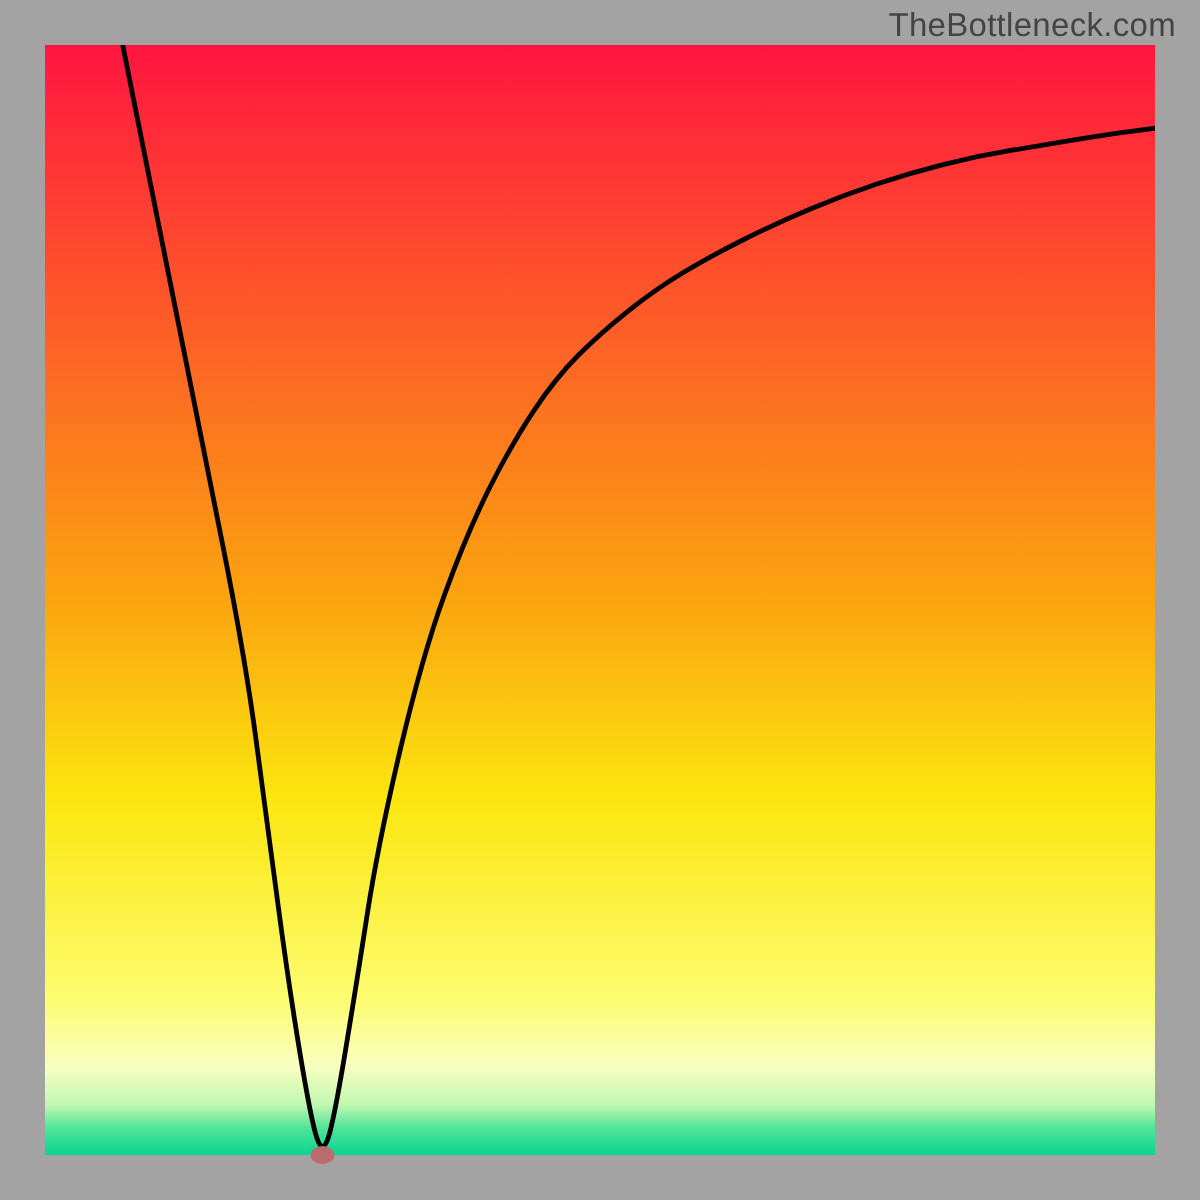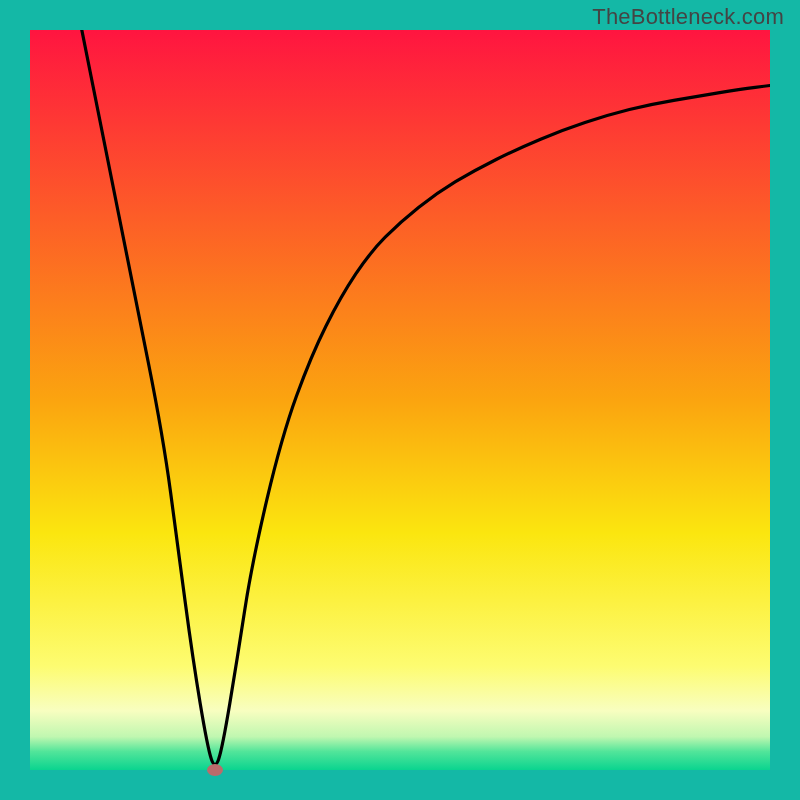--- a/index.html
+++ b/index.html
@@ -7,21 +7,21 @@
     padding: 0;
     width: 800px;
     height: 800px;
     background: #000;
     font-family: Arial, sans-serif;
     overflow: hidden;
   }
   .outer {
     width: 800px;
     height: 800px;
-    background: #14b8a6;
+    background: #a3a3a3;
     position: relative;
   }
   .plot {
     position: absolute;
     left: 30px;
     top: 30px;
     width: 740px;
     height: 740px;
   }
   .watermark {

